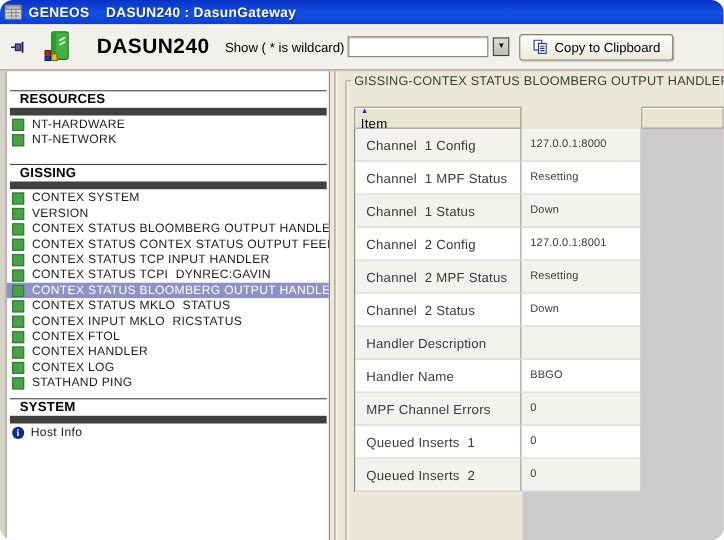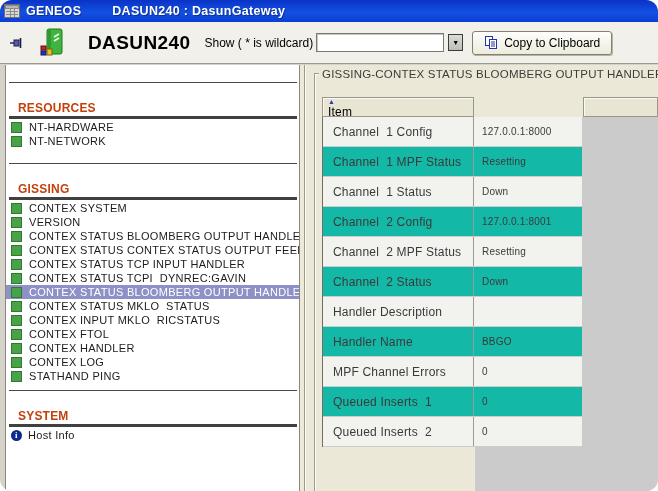--- a/index.html
+++ b/index.html
@@ -10,21 +10,21 @@
   }
   
   .titlebar {
     position:absolute; top:0; left:0; right:0; height:22px;
     background:linear-gradient(#0a33c6,#1250e2 55%,#0c3ed6);
     display:flex; align-items:center; padding-left:4px; box-sizing:border-box;
   }
   .titleicon { width:17px; height:15px; display:inline-flex; margin-right:5px; }
   .tbrand, .ttext { color:#fff; font-weight:bold; font-size:12.5px; letter-spacing:.3px;
     text-shadow:1px 1px 0 rgba(0,0,0,.35); white-space:pre; }
-  .ttext { margin-left:31px; }
+  .ttext { margin-left:15px; }
   
   .toolbar {
     position:absolute; top:22px; left:0; right:0; height:42px;
     background:#f1f0eb; border-bottom:1px solid #9c9a8c;
     display:flex; align-items:center; box-sizing:border-box;
   }
   .pin { margin-left:10px; width:14px; height:14px; display:inline-flex; }
   .gwicon { margin-left:15px; width:27px; height:32px; display:inline-flex; }
   .apptitle { margin-left:22px; font-size:19px; font-weight:bold; color:#000; letter-spacing:.4px; }
   .showlabel { margin-left:14px; font-size:12px; color:#000; white-space:pre; }
@@ -48,23 +48,23 @@
   .copyicon { width:14px; height:14px; display:inline-flex; }
   
   .sidebar {
     position:absolute; left:5px; top:65px; width:294px; bottom:0;
     background:#fff; border-left:1px solid #8a887c; box-sizing:border-box; overflow:hidden;
   }
   .section:nth-child(1) { margin-top:17px; }
   .section:nth-child(2) { margin-top:15px; }
   .section:nth-child(3) { margin-top:7px; }
   .section-header {
-    margin:0 2px 1px 3px; padding:18px 0 1px 9px;
-    border-top:1px solid #4a483e; border-bottom:3px solid #404040;
-    font-size:12px; font-weight:bold; color:#c2410c; letter-spacing:.2px;
+    margin:0 2px 1px 3px; padding:0 0 1px 9px;
+    border-top:1px solid #4a483e; border-bottom:7px solid #404040;
+    font-size:12px; font-weight:bold; color:#000000; letter-spacing:.2px;
   }
   .side-item {
     height:14px; display:flex; align-items:center; padding-left:5px;
     font-size:11px; color:#1c1c1c; letter-spacing:.3px; white-space:pre; cursor:default;
   }
   .side-item .sq { width:9px; height:9px; background:#48a348; border:1px solid #2f7a30; margin-right:7px; flex:none; }
   .side-item .info-dot {
     width:11px; height:11px; border-radius:50%; background:#0a2a8c; color:#fff;
     font-size:9px; font-weight:bold; line-height:11px; text-align:center;
     font-family:"Liberation Serif", serif; margin-right:6px; flex:none;
@@ -95,21 +95,21 @@
     box-shadow:inset 1px 1px 0 #fbfaf3; display:flex; align-items:flex-start;
     font-size:12px; color:#000; letter-spacing:.2px;flex-direction:column;
   }
   .hcell-filler { position:absolute; left:273px; right:0; top:32px; height:20px; }
   .grid { position:absolute; left:12px; top:32px; width:260px; }
   .grid-header { display:flex; height:20px; }
   .hcell-item { width:152px; padding-left:5px; }
   .hcell-value { width:107px; margin-left:1px; padding-left:7px; }
   .sort-icon { color:#2a3bb8; font-size:7px; margin-right:5px; line-height:1; }
   .grid-rows { border-left:1px solid #6e6e66; }
-  .grow { display:flex; height:29px; border-bottom:1px solid #cccccb; background:#14b8a6; }
+  .grow { display:flex; height:29px; border-bottom:1px solid #cccccb; background:#ffffff; }
   .grow:nth-child(odd) { background:#f2f2ef; }
   .cell-item {
     width:151px; border-right:1px solid #9a9a92; box-sizing:border-box;
     display:flex; align-items:center; padding-left:10px;
     font-size:12px; color:#3a3a3a; letter-spacing:.2px; white-space:pre;
   }
   .cell-value { flex:1; display:flex; align-items:center; padding-left:8px;
     font-size:10px; color:#3a3a3a; letter-spacing:.2px; white-space:pre; }
 </style>
 </head>

